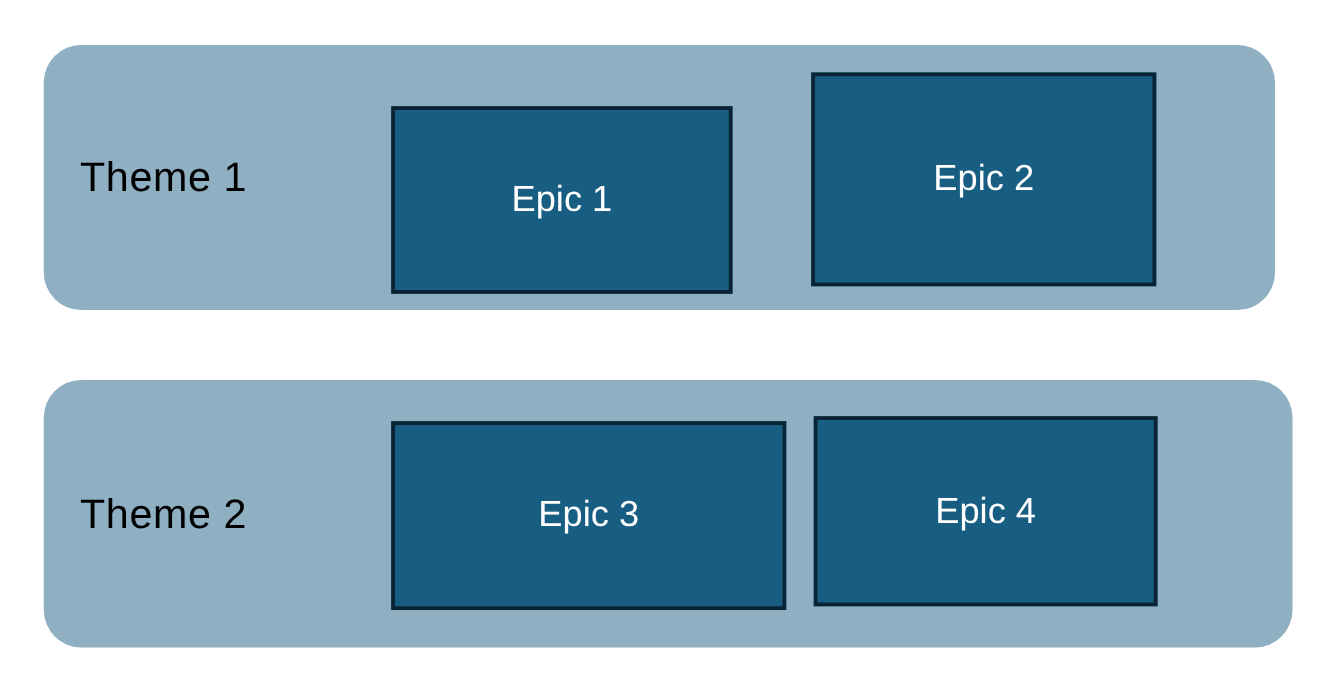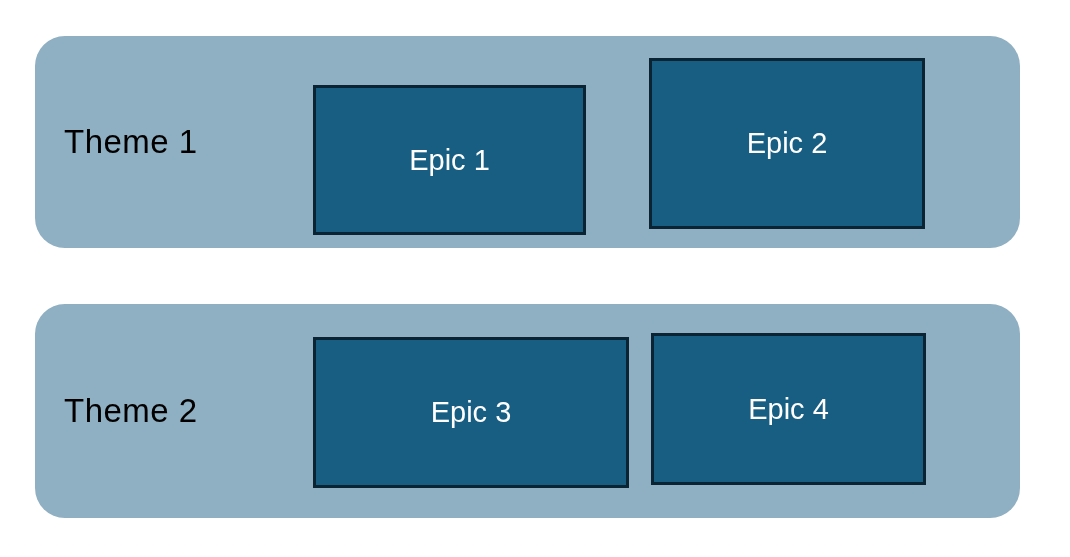--- a/index.html
+++ b/index.html
@@ -16,21 +16,21 @@
     overflow: hidden;
   }
   .theme {
     position: absolute;
     left: 35px;
     width: 985px;
     background: #8fafc2;
     border-radius: 30px;
   }
   .theme-1 { top: 36px;  height: 212px; }
-  .theme-2 { top: 304px; height: 214px; }
+  .theme-2 { top: 304px; height: 214px; padding-left: 14px; }
   .theme-label {
     position: absolute;
     left: 29px;
     top: 50%;
     transform: translateY(-50%);
     color: #000000;
     font-size: 33px;
     letter-spacing: 0.5px;
     white-space: nowrap;
   }

